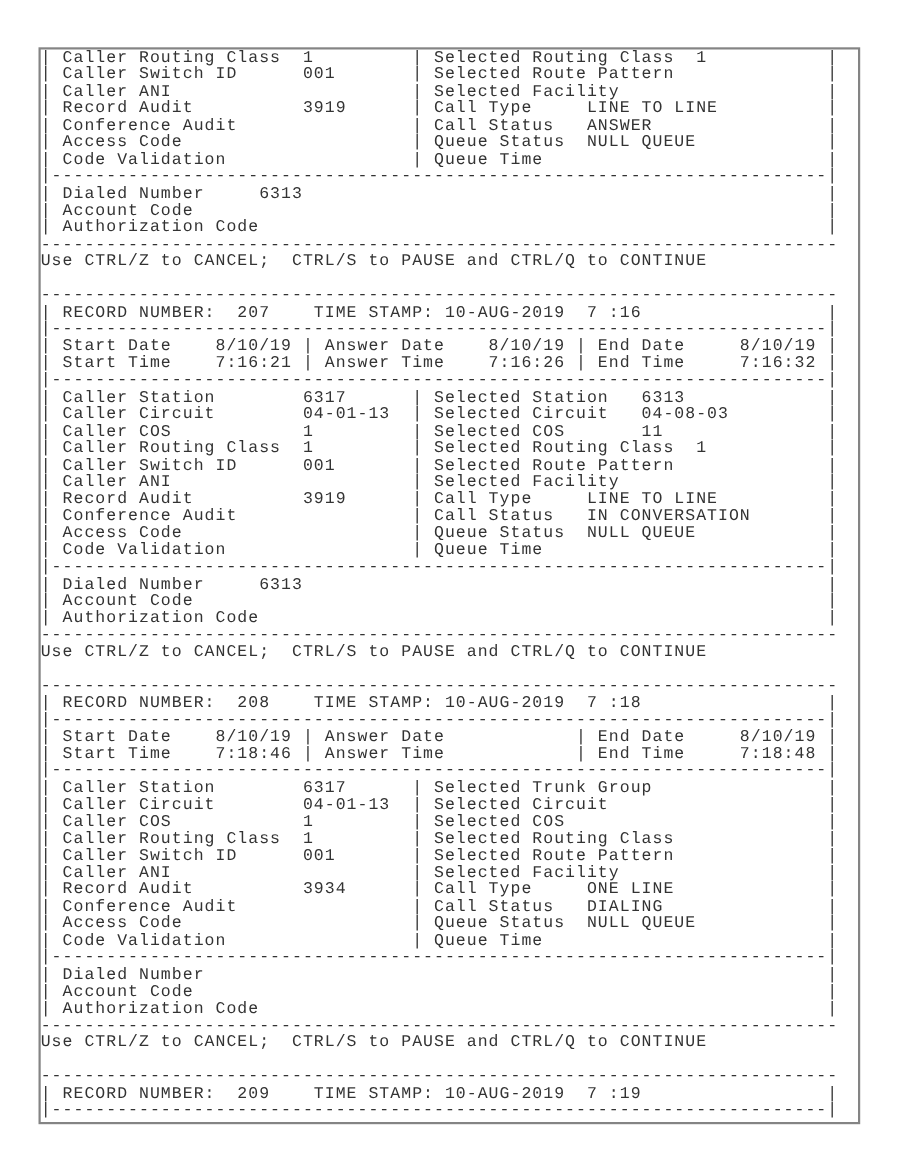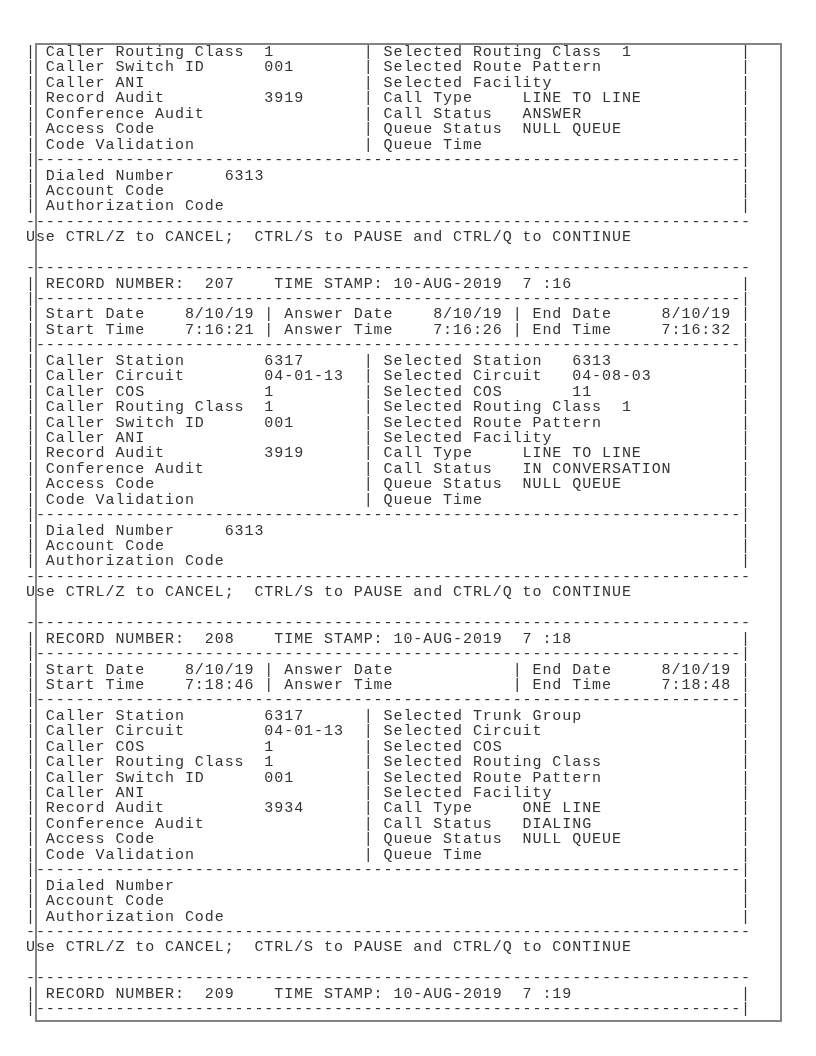--- a/index.html
+++ b/index.html
@@ -18,21 +18,21 @@
     left: 35px;
     top: 43px;
     width: 747px;
     height: 979px;
     border: 2px solid #848484;
     box-sizing: border-box;
     background: #ffffff;
   }
   .terminal {
     position: absolute;
-    left: 26px;
+    left: 37px;
     top: 45px;
     margin: 0;
     font-family: "Liberation Mono", "DejaVu Sans Mono", monospace;
     font-size: 15px;
     line-height: 15.45px;
     letter-spacing: 0.93px;
     color: #333333;
     white-space: pre;
   }
   .terminal .line {

